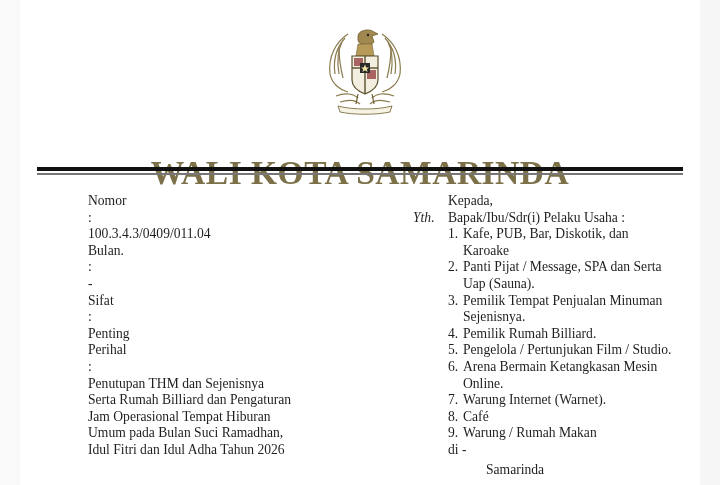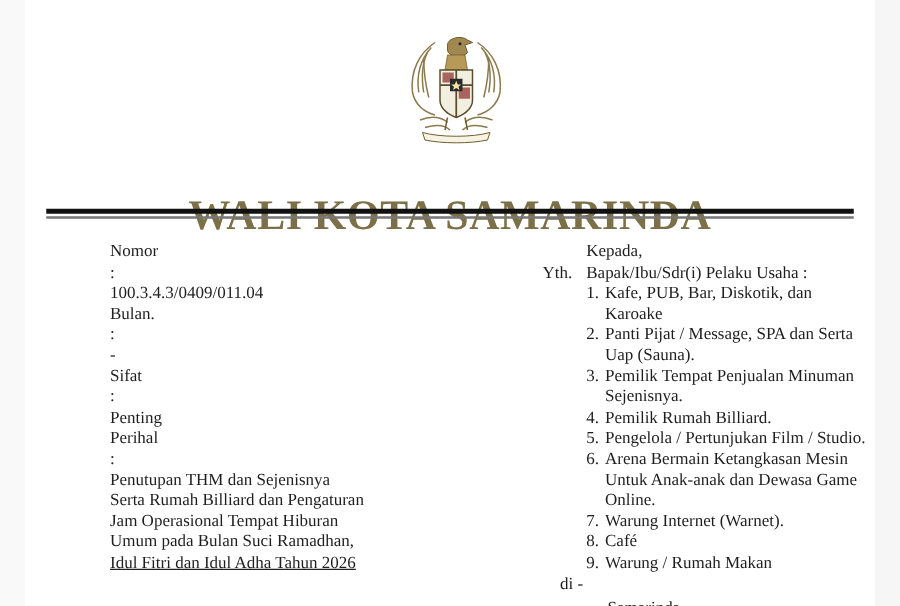--- a/index.html
+++ b/index.html
@@ -36,27 +36,27 @@
       position: absolute; left: 37px; width: 646px; top: 173px; height: 2px;
       background: #777;
     }
     .meta {
       position: absolute; left: 88px; top: 193px; font-size: 13.6px; line-height: 16.6px;
     }
     .meta .row { display: flex; flex-direction: column; }
     .meta .lbl { width: 75px; }
     .meta .colon { width: 12px; }
     .meta .val { width: 210px; }
-    .underline { text-decoration: underline; text-decoration-thickness: 1px; }
+    .underline { text-decoration-thickness: 1px; }
     .addr {
       position: absolute; left: 413px; top: 193px; font-size: 13.6px; line-height: 16.6px;
       width: 285px;
     }
-    .addr .row { display: flex; margin-left: 21px; }
-    .addr .yth { width: 35px; }
+    .addr .row { display: flex; }
+    .addr .yth { width: 35px; font-style: italic; }
     .addr .body { flex: 1; }
     .item { display: flex; }
     .item .num { width: 15px; flex-shrink: 0; }
     .item .txt { flex: 1; }
     .di { padding-left: 35px; }
     .city { padding-left: 73px; margin-top: 3px; }
   </style>
 </head>
 <body>
 
@@ -175,21 +175,20 @@
       <div class="item">
         <span class="num">5.</span>
         <span class="txt">
             <div>Pengelola / Pertunjukan Film / Studio.</div>
           </span>
       </div>
       <div class="item">
         <span class="num">6.</span>
         <span class="txt">
             <div>Arena Bermain Ketangkasan Mesin</div>
-            <div>Untuk Anak-anak dan Dewasa Game</div>
             <div>Online.</div>
           </span>
       </div>
       <div class="item">
         <span class="num">7.</span>
         <span class="txt">
             <div>Warung Internet (Warnet).</div>
           </span>
       </div>
       <div class="item">

